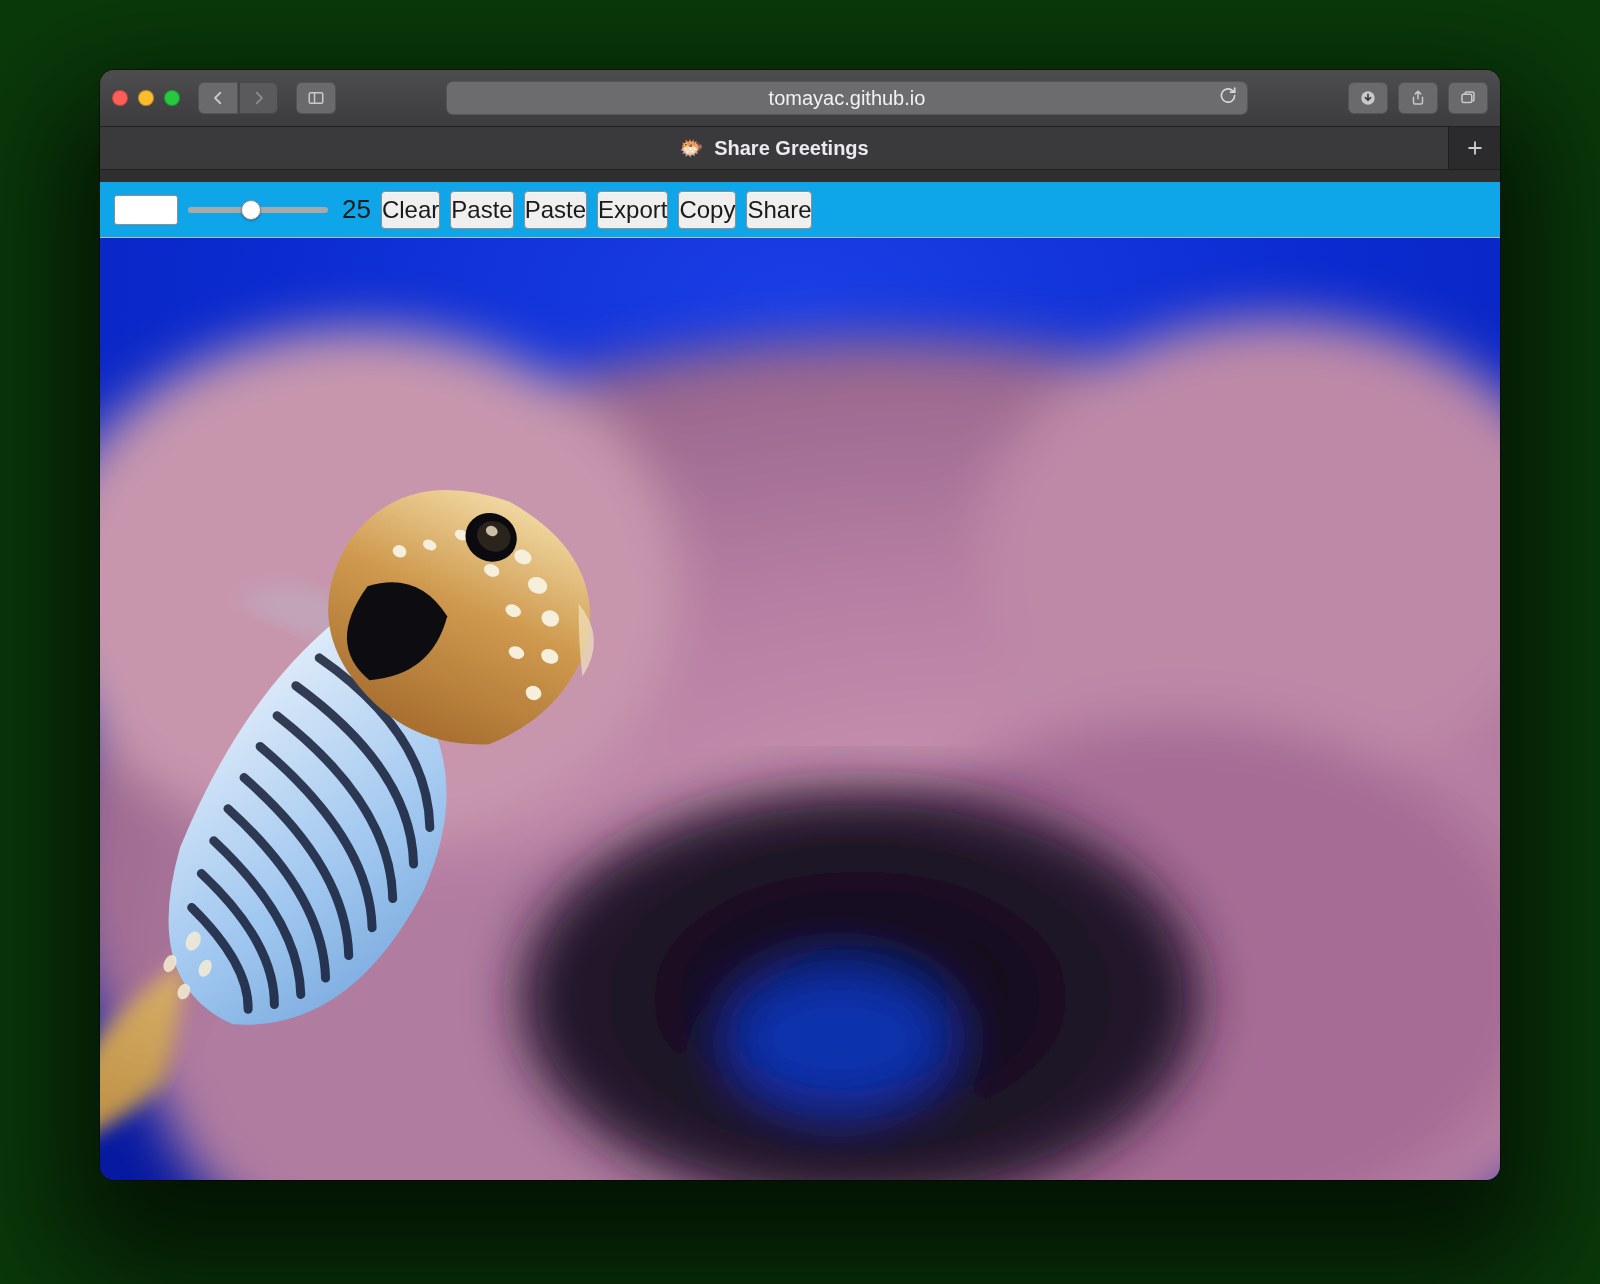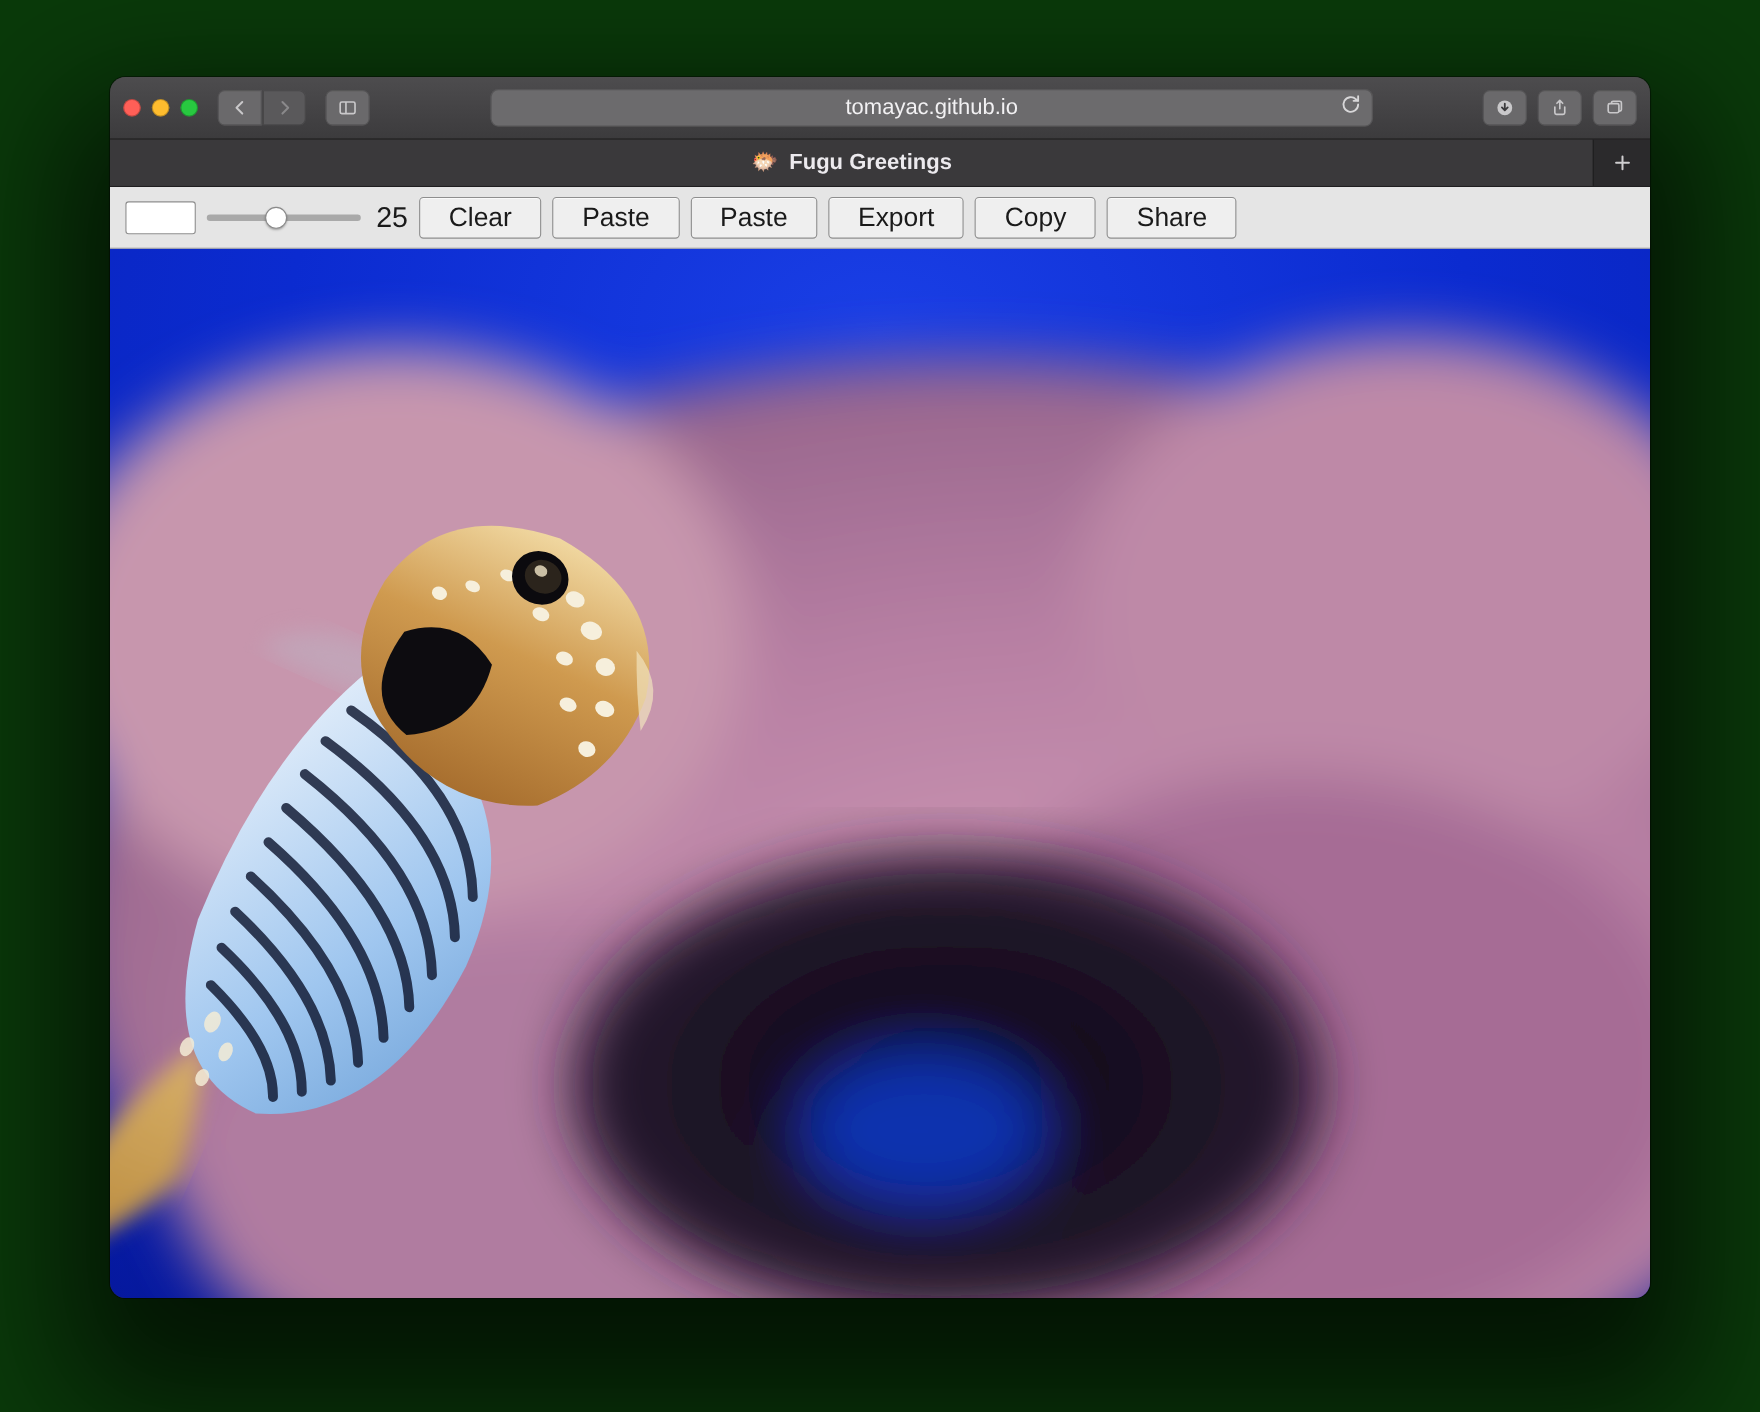--- a/index.html
+++ b/index.html
@@ -88,25 +88,26 @@
   .newtab {
     width:52px; display:flex; align-items:center; justify-content:center;
     border-left:1px solid #1f1e20;
     background:#2b2a2c; color:#cfced0;
   }
   .newtab svg { width:20px; height:20px; }
 
   
   .app-toolbar {
     height: 56px;
-    background:#e5e5e5;
+    background:#0ea5e9;
     display:flex; align-items:center;
     padding: 0 14px;
     gap: 10px;
     border-bottom:1px solid #b9b9b9;
+    margin-top:12px;
   }
   .color-swatch {
     width:64px; height:30px;
     background:#ffffff;
     border:1px solid #8e8e8e; border-radius:3px;
     box-shadow: inset 0 1px 0 rgba(255,255,255,0.6);
   }
   .slider {
     position:relative; width:140px; height:24px;
     display:flex; align-items:center;
@@ -118,21 +119,21 @@
   .slider .thumb {
     position:absolute; top:50%; transform:translate(-50%,-50%);
     width:20px; height:20px; border-radius:50%;
     background:#ffffff; border:1px solid #8a8a8a;
     box-shadow:0 1px 2px rgba(0,0,0,0.3);
     left:45%;
   }
   .size-label { font-size:26px; color:#1a1a1a; margin-left:4px; }
 
   .tbtn {
-    height:38px; padding:0 26px;
+    height:38px; padding:0 0;
     background:#efefef;
     border:1px solid #8e8e8e; border-radius:4px;
     font-size:24px; color:#1a1a1a;
     display:flex; align-items:center;
     box-shadow: inset 0 1px 0 rgba(255,255,255,0.6);
     cursor:pointer;
   }
 
   
   .canvas-area {
@@ -205,21 +206,21 @@
             <rect x="4" y="7" width="13" height="11" rx="2" fill="none" stroke="currentColor" stroke-width="2"></rect>
             <path d="M8 7V6a2 2 0 0 1 2-2h8a2 2 0 0 1 2 2v8a2 2 0 0 1-2 2h-1" fill="none" stroke="currentColor" stroke-width="2"></path>
           </svg>
         </div>
       </div>
     </div>
 
     <div class="tabstrip">
       <div class="tab">
         <span class="favicon">🐡</span>
-        <span>Fugu Greetings</span>
+        <span>Share Greetings</span>
       </div>
       <div class="newtab">
         <svg viewBox="0 0 24 24">
           <path d="M12 5v14M5 12h14" stroke="currentColor" stroke-width="2.2" stroke-linecap="round"></path>
         </svg>
       </div>
     </div>
 
     <div class="app-toolbar">
       <div class="color-swatch" title="#ffffff" style="background: rgb(255, 255, 255);"></div>

